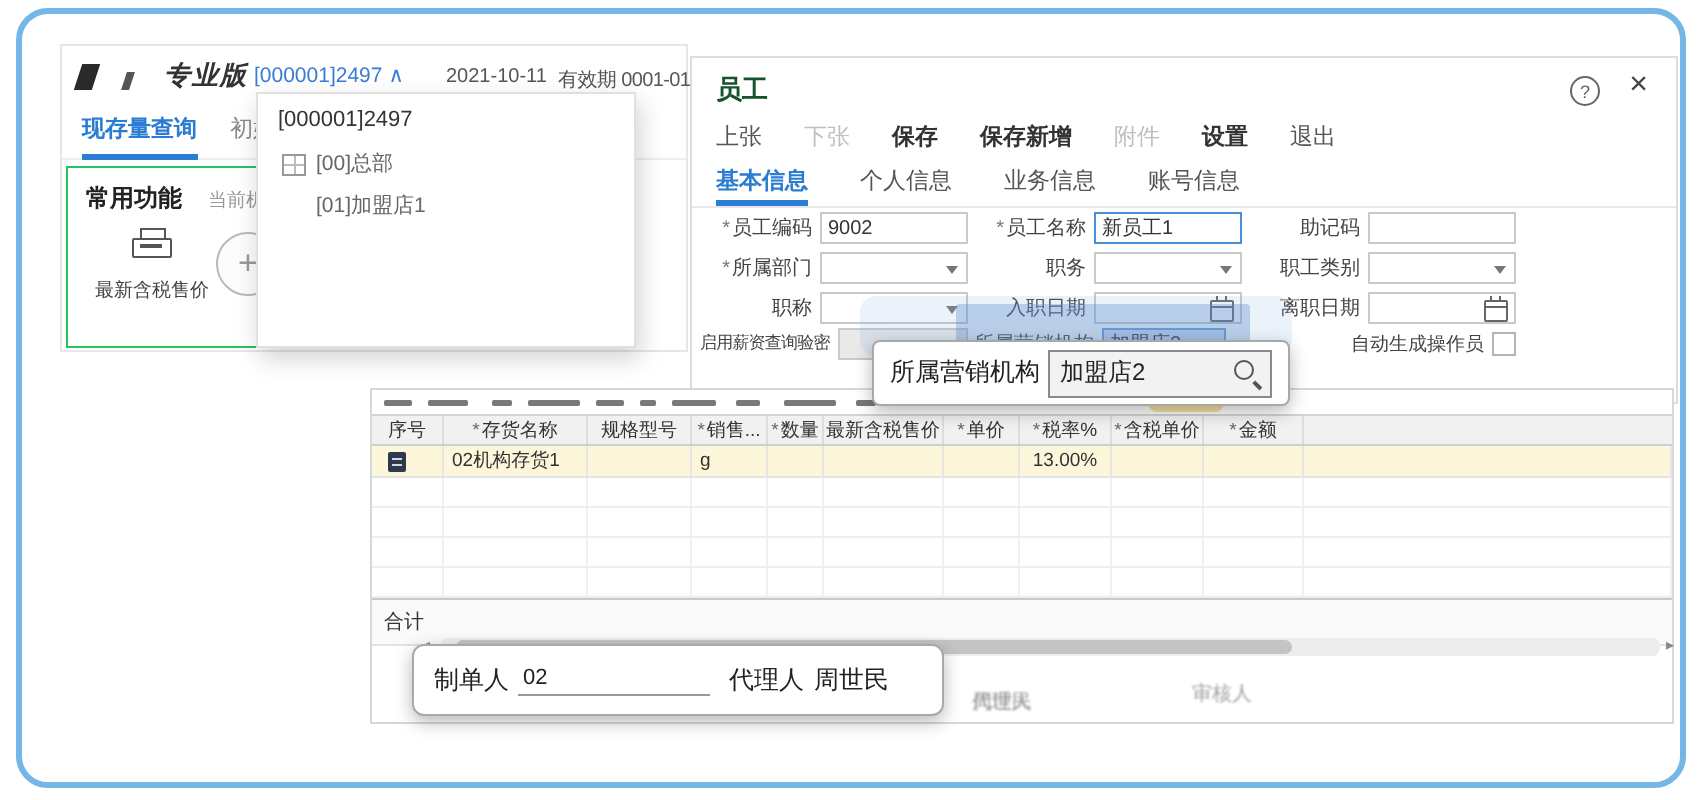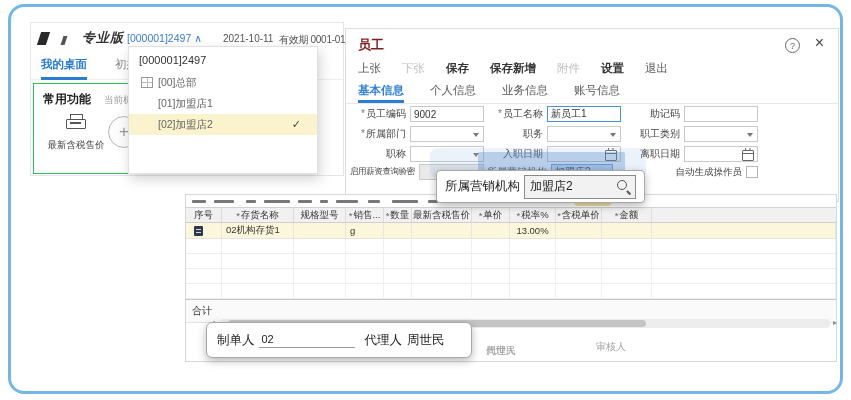--- a/index.html
+++ b/index.html
@@ -40,21 +40,21 @@
   .dd-item{height:21px;line-height:21px;font-size:10.5px;color:#666;position:relative;cursor:pointer;display:flex;align-items:center;}
   .dd-item.i0{padding-left:12px;gap:5px;}
   .dd-item.i1,.dd-item.i2{padding-left:29px;}
   .dd-item.sel{background:#fbf3cd;}
   .dd-check{position:absolute;right:16px;top:0;color:#444;font-size:11px;font-weight:bold;}
   .org-icon{width:10px;height:9px;border:1px solid #999;
             background:linear-gradient(#bbb,#bbb) no-repeat center/100% 1px,linear-gradient(#bbb,#bbb) no-repeat center/1px 100%;}
 
   
   .win-emp{left:345px;top:28px;width:492px;height:172px;background:#fff;border:1px solid #dcdcdc;z-index:2;}
-  .emp-title{left:12px;top:7px;font-size:13px;color:#7f1d1d;font-weight:600;}
+  .emp-title{left:12px;top:7px;font-size:13px;color:#14532d;font-weight:600;}
   .help-icon{right:38px;top:9px;width:13px;height:13px;border:1.3px solid #666;border-radius:50%;
              display:flex;align-items:center;justify-content:center;font-size:9px;color:#666;cursor:pointer;}
   .close-icon{right:14px;top:5px;font-size:16px;color:#444;cursor:pointer;line-height:18px;}
   .emp-toolbar{left:12px;top:32px;display:flex;gap:21px;font-size:11.5px;}
   .tb-btn{color:#555;cursor:pointer;white-space:nowrap;}
   .tb-btn.bold{color:#333;font-weight:bold;}
   .tb-btn.dis{color:#bfbfbf;cursor:default;}
   .emp-tabs{left:0;right:0;top:54px;height:20px;border-bottom:1px solid #e8e8e8;display:flex;gap:26px;padding-left:12px;font-size:11.5px;}
   .etab{color:#555;cursor:pointer;padding-bottom:4px;}
   .etab.active{color:#2b7cd3;font-weight:bold;border-bottom:3px solid #2b7cd3;}
@@ -144,21 +144,21 @@
       <span class="logo-mark2"></span>
       <span class="logo-text">专业版</span>
     </div>
     <div class="abs org-sel">
       <span>[000001]2497</span>
       <span>∧</span>
     </div>
     <span class="abs top-date">2021-10-11</span>
     <span class="abs top-valid"><span>有效期</span> <span>0001-01-01</span></span>
     <div class="abs ltabs">
-      <span class="ltab active">我的桌面</span>
+      <span class="ltab active">现存量查询</span>
       <span class="ltab t2">初始化</span>
     </div>
     <div class="abs panel">
       <span class="abs panel-title">常用功能</span>
       <span class="abs panel-sub">当前机构</span>
       <div class="abs printer">
         <span class="p-top"></span>
           <span class="p-body"></span>
           <span class="p-slot"></span>
       </div>
@@ -170,24 +170,20 @@
   </div>
 
   <div class="abs dropdown">
     <div class="dd-header">[000001]2497</div>
     <div class="dd-item i0">
       <span class="org-icon"></span>
       <span>[00]总部</span>
     </div>
     <div class="dd-item i1">
       <span>[01]加盟店1</span>
-    </div>
-    <div class="dd-item i2 sel">
-      <span>[02]加盟店2</span>
-      <span class="dd-check">✓</span>
     </div>
   </div>
 
   <div class="abs win-emp">
     <span class="abs emp-title">员工</span>
     <div class="abs help-icon">
         <span>?</span>
       </div>
     <span class="abs close-icon">×</span>
     <div class="abs emp-toolbar">

